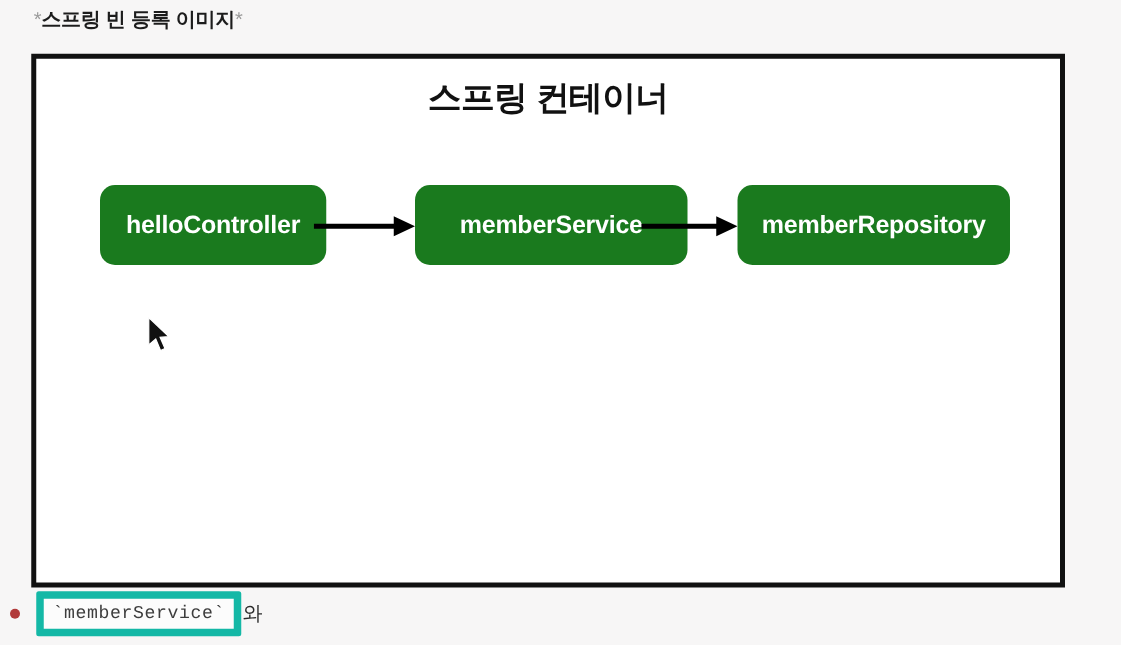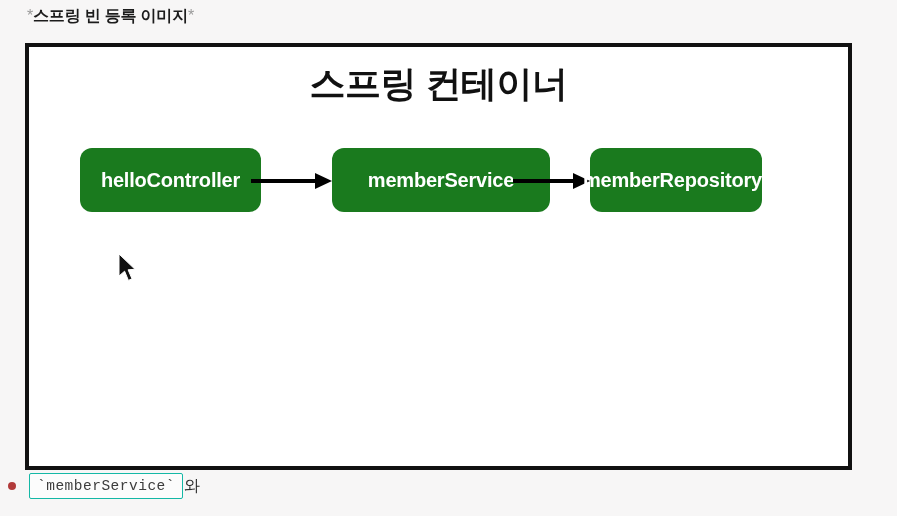--- a/index.html
+++ b/index.html
@@ -36,21 +36,21 @@
     background: #ffffff;
     border: 4px solid #111111;
   }
 
   .diagram-title {
     position: absolute;
     left: 0;
     right: 0;
     top: 13px;
     text-align: center;
-    font-size: 36px;
+    font-size: 27px;
     font-weight: 700;
     color: #111111;
     letter-spacing: -0.5px;
   }
 
   .bean-node {
     position: absolute;
     top: 101px;
     height: 64px;
     background: #1a7a1e;
@@ -58,21 +58,21 @@
     display: flex;
     align-items: center;
     justify-content: center;
     color: #ffffff;
     font-size: 20px;
     font-weight: 700;
     letter-spacing: -0.2px;
   }
   .node-1 { left: 51px;  width: 181px; }
   .node-2 { left: 303px; width: 218px; }
-  .node-3 { left: 561px; width: 172px; justify-content: flex-end; }
+  .node-3 { left: 561px; width: 218px; }
 
   .arrow {
     position: absolute;
     top: 123px;
     height: 22px;
   }
   .arrow-1 { left: 222px; width: 81px; }
   .arrow-2 { left: 484px; width: 77px; }
 
   .cursor {
@@ -95,21 +95,21 @@
   .bullet-dot {
     width: 8px;
     height: 8px;
     border-radius: 50%;
     background: #b13a3a;
     margin-right: 13px;
     flex: 0 0 auto;
   }
   .code-chip {
     background: #fcfcfc;
-    border: 1px solid #14b8a6;
+    border: 6px solid #14b8a6;
     border-radius: 2px;
     padding: 4px 7px;
     font-family: "Liberation Mono", "DejaVu Sans Mono", monospace;
     font-size: 14.5px;
     color: #3d3d3d;
     letter-spacing: 0.5px;
   }
   .code-chip + .note-text { margin-left: 1px; }
   .note-text {
     font-size: 16px;

